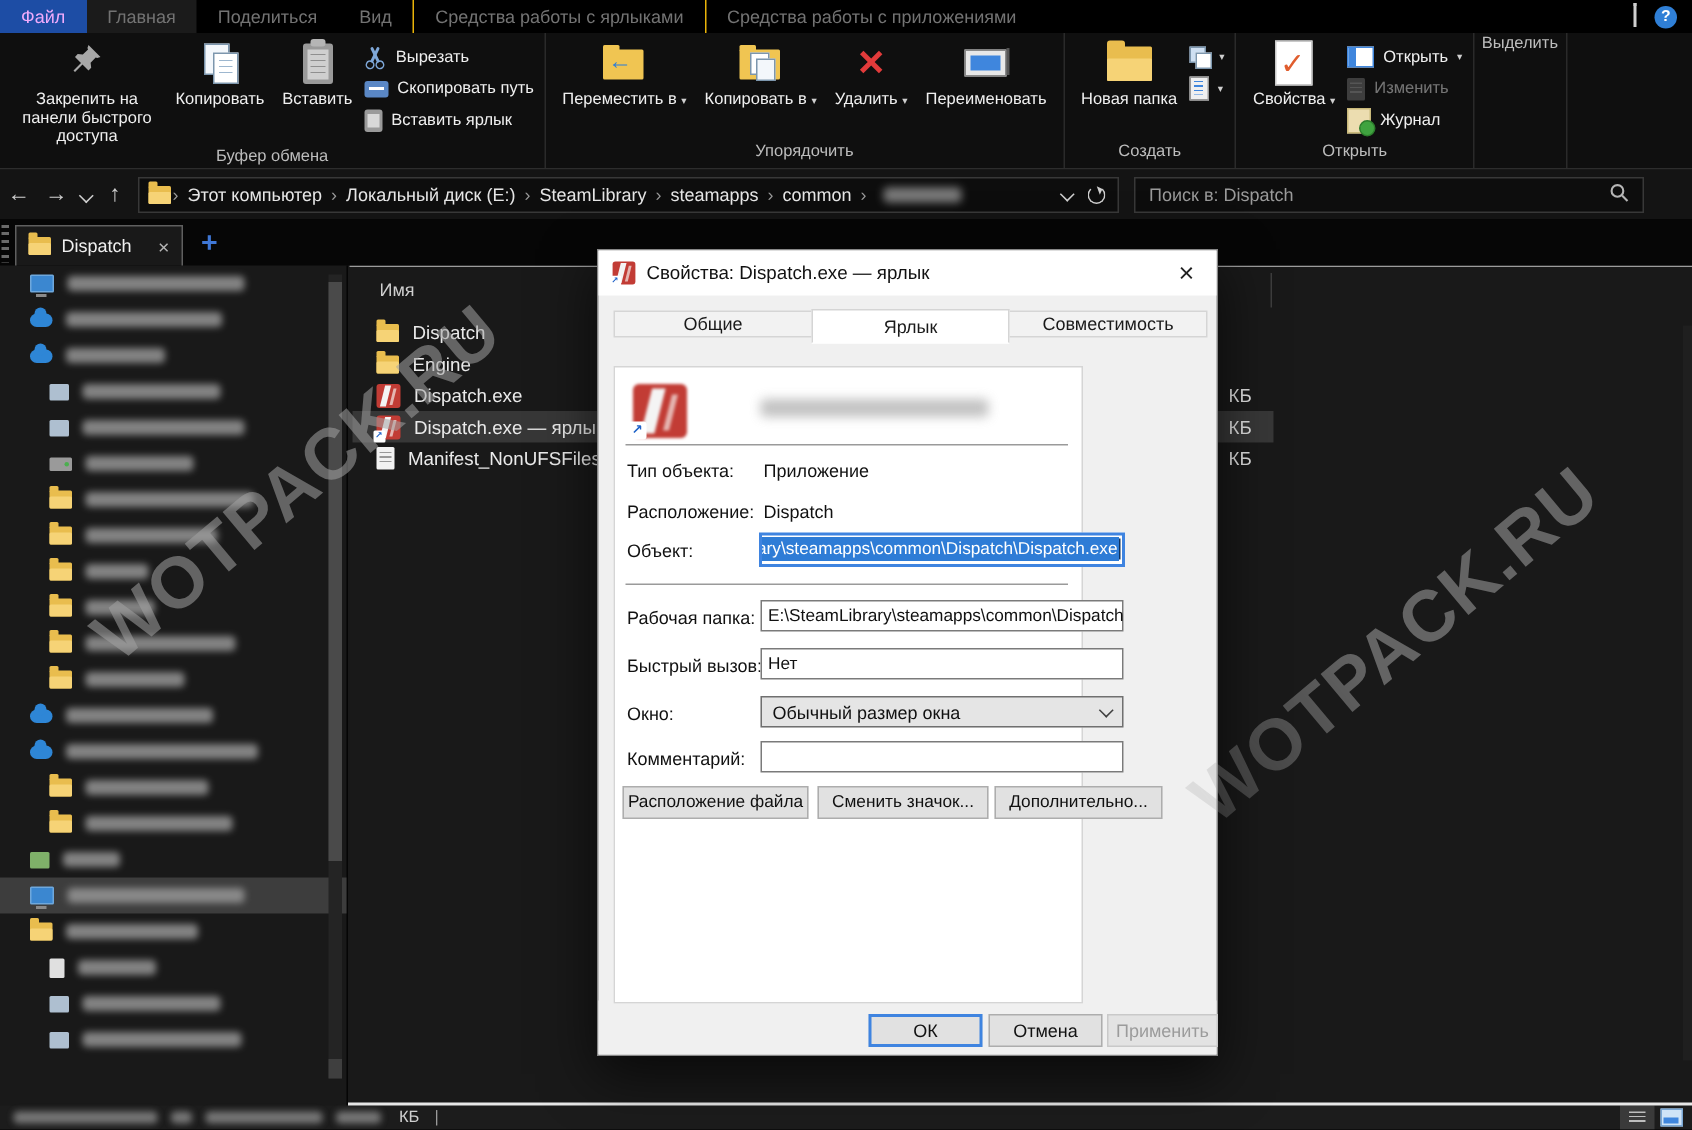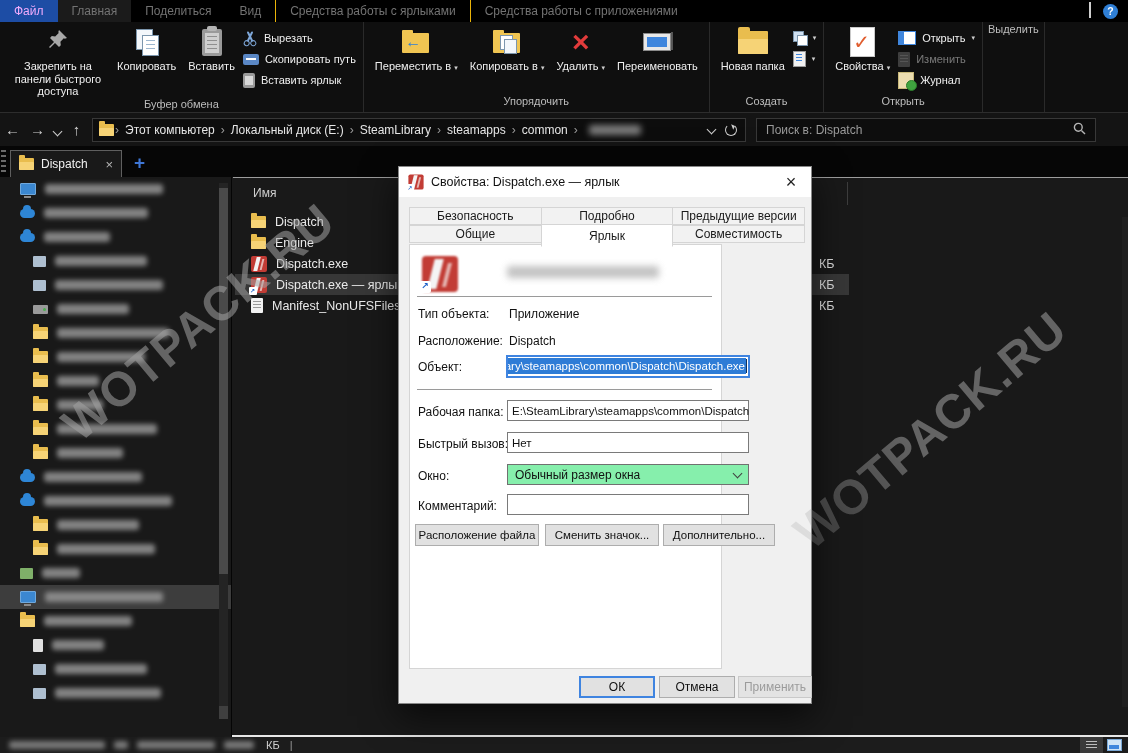--- a/index.html
+++ b/index.html
@@ -185,21 +185,21 @@
   .bigsc{position:absolute;left:9px;top:36px;width:12px;height:12px;background:#fff;border-radius:2px;z-index:3;filter:blur(.5px);}
   .bigsc::after{content:"↗";position:absolute;left:2px;top:0;font-size:9px;color:#1e62c8;font-weight:700;}
   .bname{position:absolute;left:97px;top:21px;width:152px;height:12px;background:#9a9a9a;filter:blur(3.5px);border-radius:3px;opacity:.6;}
   .hr{position:absolute;left:7px;right:9px;border-top:1px solid #9a9a9a;}
   .flab{position:absolute;left:8px;font-size:12px;color:#111;}
   .fval{position:absolute;left:99px;font-size:12px;color:#111;}
   .tbox{position:absolute;left:97px;width:242px;height:21px;border:1px solid #7a7a7a;background:#fff;font-size:11.5px;display:flex;align-items:center;padding:0 4px;box-sizing:border-box;color:#111;}
   .target{position:absolute;left:96px;width:244px;height:23px;border:2px solid #3f84e0;background:#fff;overflow:hidden;box-sizing:border-box;}
   .selspan{position:absolute;right:2px;top:1px;background:#2e7cd6;color:#fff;white-space:pre;font-size:11.5px;line-height:16px;padding:0 1px;}
   .target::after{content:"";position:absolute;right:1px;top:2px;width:1px;height:14px;background:#10325e;}
-  .combo{position:absolute;left:97px;width:242px;height:21px;background:#86efac;border:1px solid #707070;display:flex;align-items:center;padding:0 7px;font-size:12px;box-sizing:border-box;color:#111;}
+  .combo{position:absolute;left:97px;width:242px;height:21px;background:#e5e5e5;border:1px solid #707070;display:flex;align-items:center;padding:0 7px;font-size:12px;box-sizing:border-box;color:#111;}
   .combo .chv{margin-left:auto;border-color:#404040;margin-top:-3px;}
   .dbtn{position:absolute;height:22px;background:#e1e1e1;border:1px solid #adadad;font-size:11.5px;display:flex;align-items:center;justify-content:center;box-sizing:border-box;color:#111;}
   .dfoot{position:absolute;left:0;right:0;bottom:0;height:36px;background:#f0f0f0;}
   .fbtn{position:absolute;top:9px;width:76px;height:22px;font-size:12px;display:flex;align-items:center;justify-content:center;background:#e1e1e1;border:1px solid #adadad;box-sizing:border-box;color:#111;}
   .fbtn.def{border:2px solid #3f84e0;}
   .fbtn.dis{color:#9b9b9b;background:#e3e3e3;border-color:#c9c9c9;}
 
   
   .wm{position:absolute;width:380px;height:60px;display:flex;align-items:center;justify-content:center;
       font-size:48px;font-weight:700;letter-spacing:1px;color:rgba(162,162,162,.55);transform:rotate(-40deg);
@@ -552,25 +552,20 @@
   <div class="dlg">
     <div class="dtitle">
       <span class="ic ic-app-shortcut">
           <i class="sc"></i>
         </span>
       <span>Свойства: Dispatch.exe — ярлык</span>
       <span class="dclose">×</span>
     </div>
     <div class="dtabs" id="dtabs">
         <div class="trow">
-          <div class="dtab">Безопасность</div>
-          <div class="dtab">Подробно</div>
-          <div class="dtab">Предыдущие версии</div>
-        </div>
-        <div class="trow">
           <div class="dtab">Общие</div>
           <div class="dtab on">Ярлык</div>
           <div class="dtab">Совместимость</div>
         </div>
       </div>
     <div class="dbody">
       <span class="bigicon"></span>
       <span class="bigsc"></span>
       <span class="bname"></span>
       <div class="hr" style="top:51px"></div>

